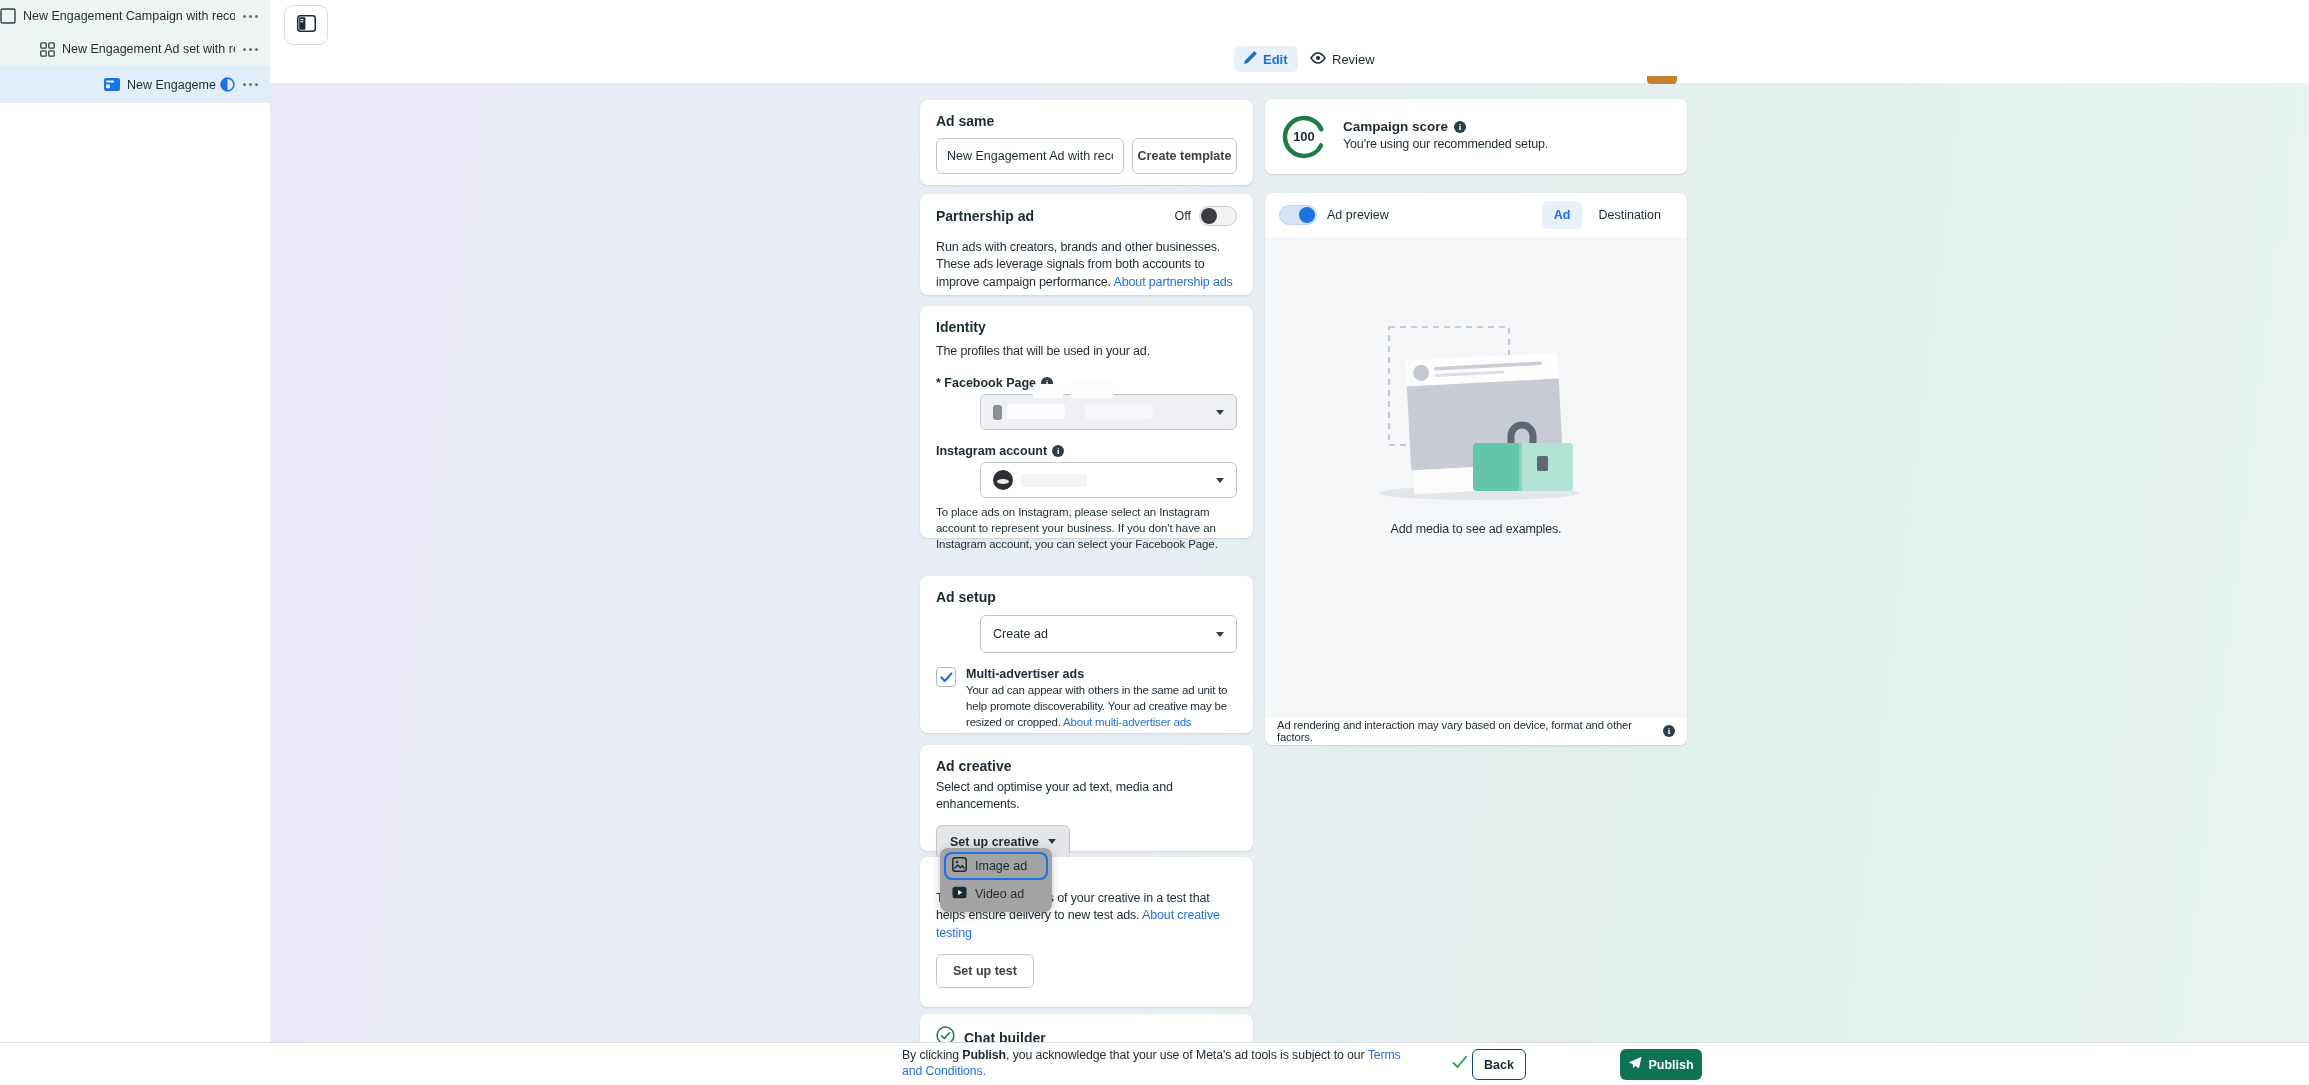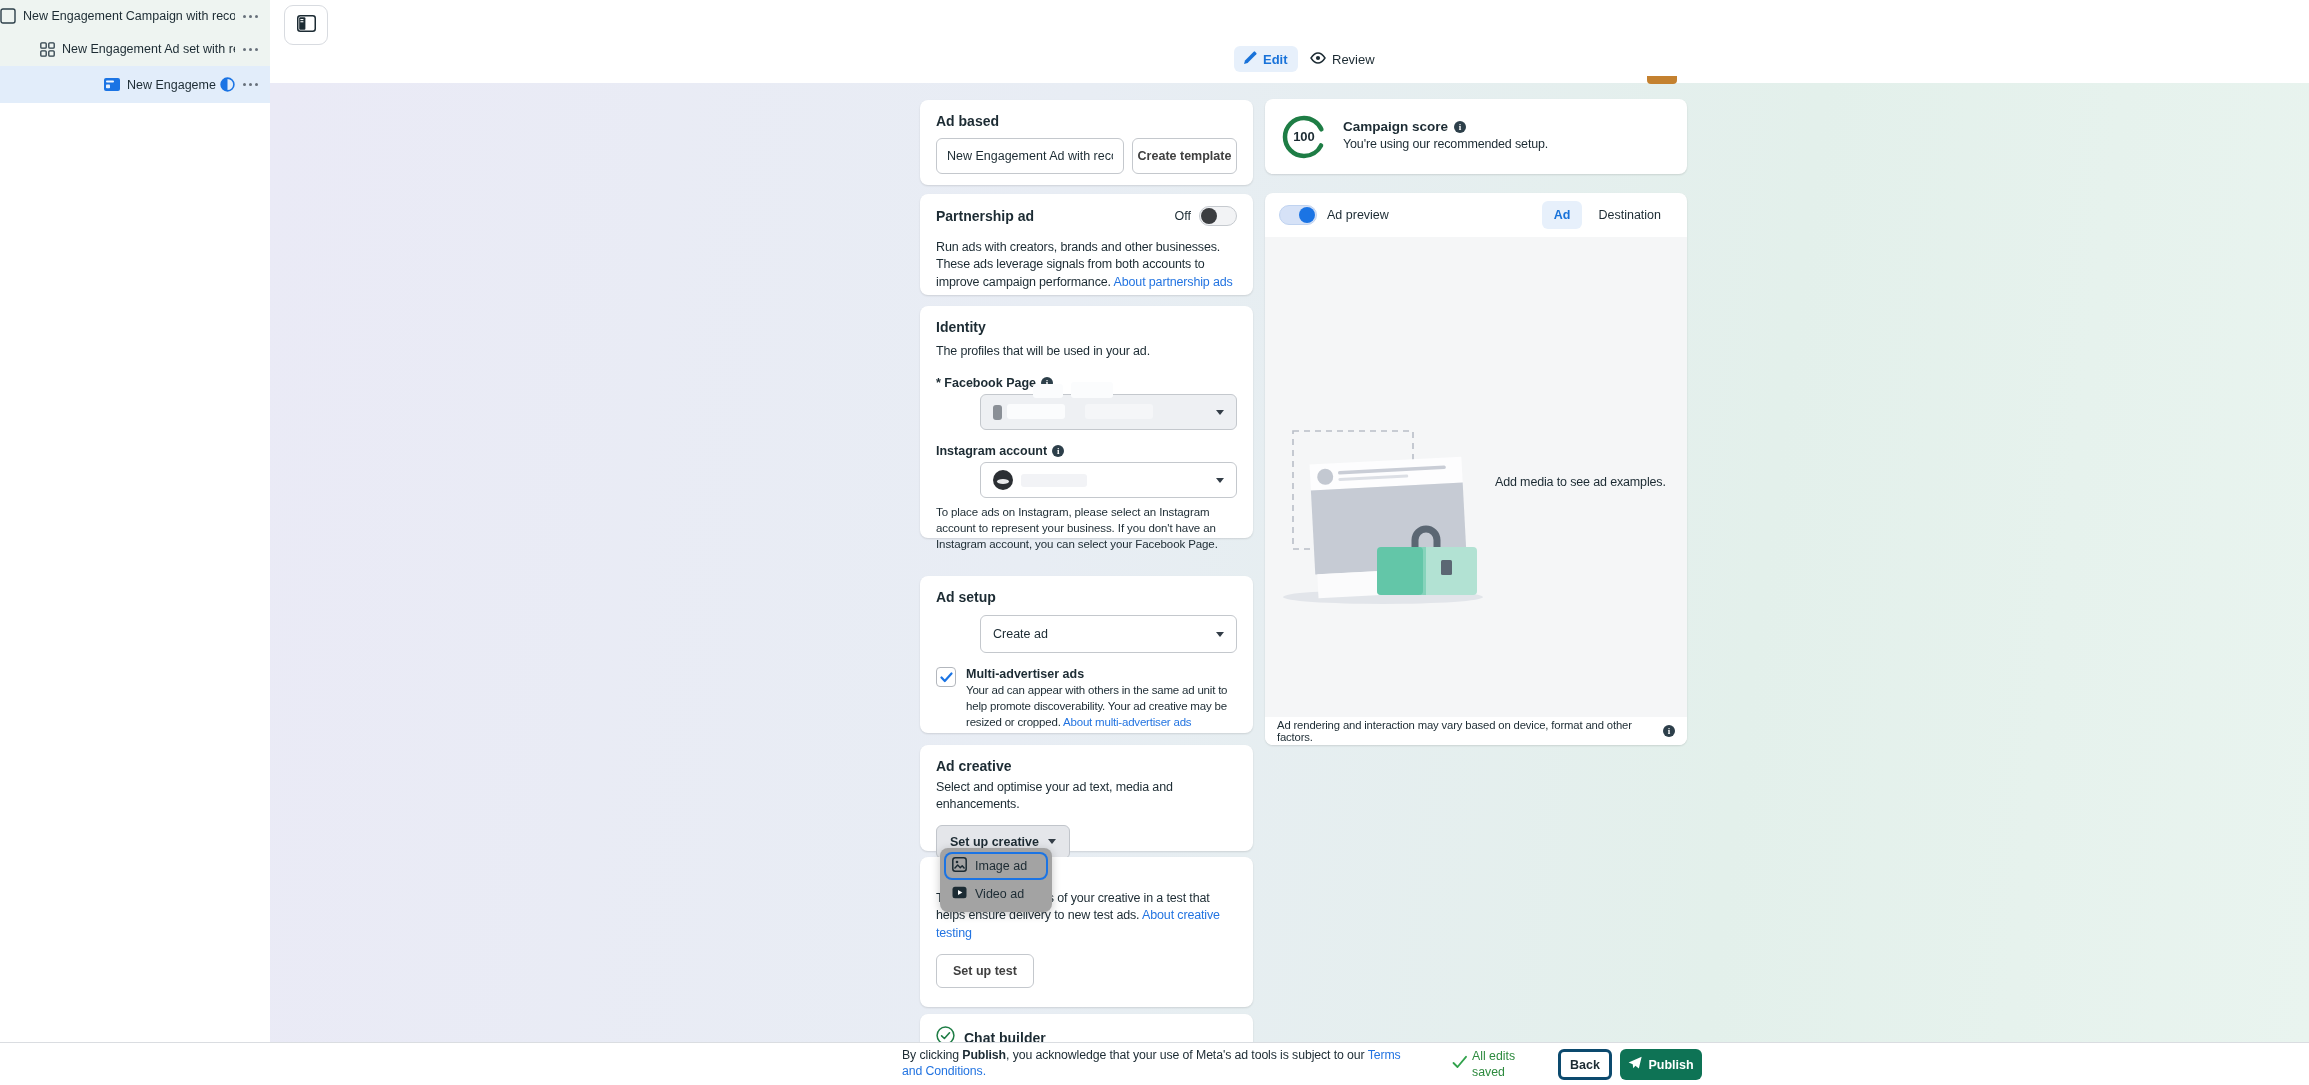--- a/index.html
+++ b/index.html
@@ -75,21 +75,21 @@
   
   .score-wrap { position:relative; width:46px; height:46px; flex:none; }
   .score-num { position:absolute; inset:0; display:flex; align-items:center; justify-content:center; font-size:13px; font-weight:700; }
   .pv-tab { height:28px; display:flex; align-items:center; padding:0 12px; border-radius:6px; font-size:12.5px; cursor:pointer; }
   .pv-tab.on { background:#e7f0fb; color:#1872d9; font-weight:700; }
 
   
   .footerbar { position:absolute; left:0; top:1042px; width:2309px; height:43px; background:#fff; border-top:1px solid #dadde1; z-index:30; }
   .legal { position:absolute; left:902px; top:5px; width:520px; font-size:12.3px; line-height:1.3; letter-spacing:-0.1px; color:#1c2b33; }
   .saved-txt { position:absolute; left:1472px; top:6px; width:58px; font-size:12.3px; line-height:1.3; color:#2d8a3e; }
-  .btn-back { position:absolute; left:1558px; top:6px; width:54px; height:31px; border:3px solid #0c4a6e; border-radius:6px; background:#fff; font-size:12.5px; font-weight:700; font-family:inherit; color:#1c2b33; cursor:pointer; }
+  .btn-back { position:absolute; left:1472px; top:6px; width:54px; height:31px; border:1px solid #0c4a6e; border-radius:6px; background:#fff; font-size:12.5px; font-weight:700; font-family:inherit; color:#1c2b33; cursor:pointer; }
   .btn-publish { position:absolute; left:1620px; top:6px; width:82px; height:31px; border:none; border-radius:6px; background:#0e7355; color:#fff; font-size:12.5px; font-weight:700; font-family:inherit; display:flex; align-items:center; justify-content:center; gap:6px; cursor:pointer; }
 </style>
 </head>
 <body>
 
 <div id="app">
 
   <div class="topbar">
     <div class="collapse-btn">
       <span>
@@ -172,21 +172,21 @@
       </span>
       <span class="dots">
           <i></i>
           <i></i>
           <i></i>
         </span>
     </div>
   </div>
 
   <div class="card" style="left:920px; top:100px; width:333px; height:85px; padding:13px 16px;">
-    <div class="ttl">Ad based</div>
+    <div class="ttl">Ad same</div>
     <div style="display:flex; gap:8px; margin-top:9px;">
       <input class="txt-input" value="New Engagement Ad with recom" style="">
       <button class="btn-outline" style="flex:1;">Create template</button>
     </div>
   </div>
 
   <div class="card" style="left:920px; top:194px; width:333px; height:101px; padding:12px 16px;">
     <div style="display:flex; align-items:center;">
       <div class="ttl">Partnership ad</div>
       <span style="margin-left:auto; font-size:12.5px;">Off</span>
@@ -319,21 +319,21 @@
     <div style="height:44px; display:flex; align-items:center; padding:0 14px;">
       <span class="toggle toggle-on">
           <span class="knob"></span>
         </span>
       <span style="font-size:12.5px; margin-left:10px;">Ad preview</span>
       <div style="margin-left:auto; display:flex; align-items:center; gap:4px;text-align:center;">
         <span class="pv-tab on">Ad</span>
         <span class="pv-tab">Destination</span>
       </div>
     </div>
-    <div style="position:absolute; left:0; top:44px; right:0; bottom:28px; background:#f5f6f7; display:flex; flex-direction:row; align-items:center;">
+    <div style="position:absolute; left:0; top:44px; right:0; bottom:28px; background:#f5f6f7; display:flex; flex-direction:column; align-items:center;">
       <div style="margin-top:88px;">
         <svg width="230" height="180" viewBox="0 0 230 180">
           <rect x="28" y="2" width="120" height="118" fill="none" stroke="#b9bec7" stroke-width="1.6" stroke-dasharray="6 5"></rect>
           <ellipse cx="118" cy="168" rx="100" ry="7" fill="#e2e5ea"></ellipse>
           <g transform="rotate(-3 115 100)">
             <rect x="48" y="32" width="152" height="26" fill="#fdfdfe"></rect>
             <circle cx="63" cy="45" r="8" fill="#c3c8d1"></circle>
             <rect x="76" y="40" width="108" height="3.5" rx="1.7" fill="#c9cdd6"></rect>
             <rect x="76" y="47" width="70" height="3" rx="1.5" fill="#dcdfe5"></rect>
             <rect x="48" y="58" width="152" height="84" fill="#c6cbd4"></rect>

